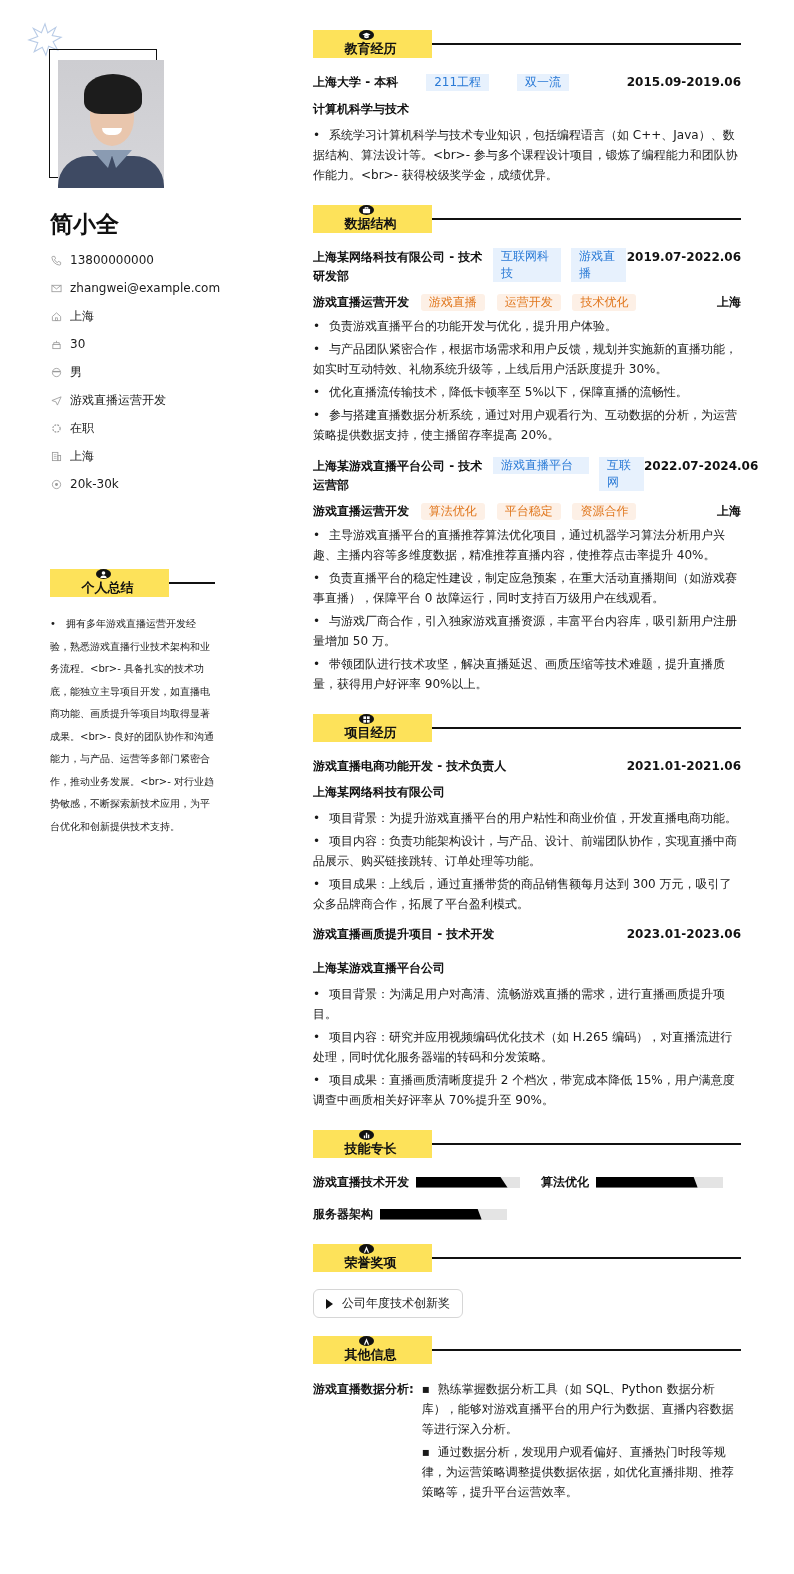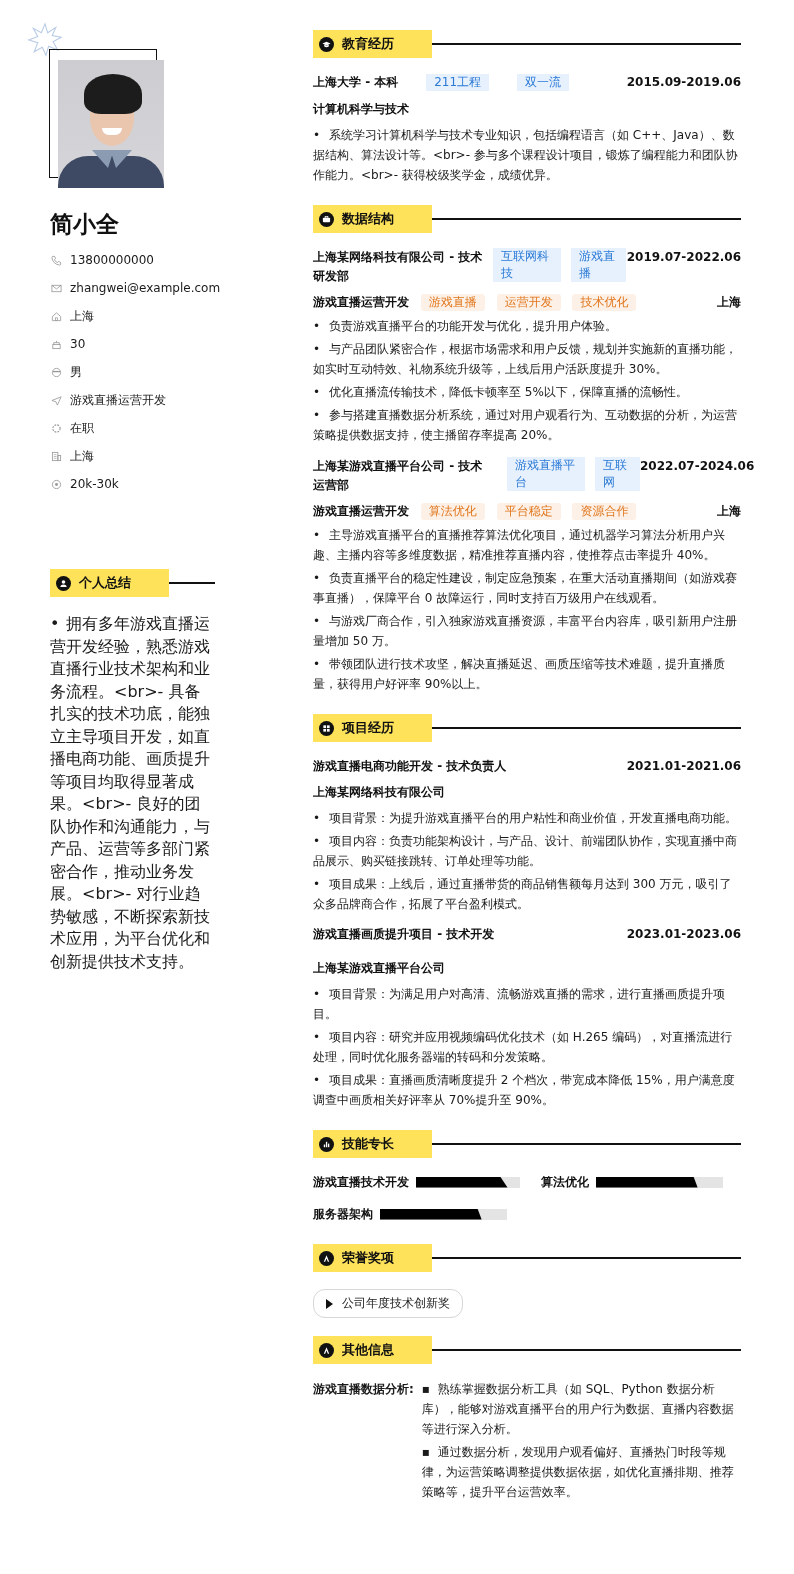--- a/index.html
+++ b/index.html
@@ -19,46 +19,46 @@
     .photo .body { position: absolute; left: 0; top: 96px; width: 106px; height: 40px; background: #3e4a63; border-radius: 30px 30px 0 0; }
     .photo .collar { position: absolute; left: 34px; top: 90px; width: 40px; height: 18px; background: #8a9bb2; clip-path: polygon(0 0, 40% 100%, 50% 30%, 60% 100%, 100% 0); }
 
     .name { position: absolute; left: 50px; top: 209px; font-size: 23px; font-weight: bold; color: #111; }
     .info { position: absolute; left: 50px; top: 246px; }
     .info-row { display: flex; align-items: center; height: 28px; font-size: 12px; color: #1a1a1a; }
     .info-row .ico { width: 12px; height: 12px; margin-right: 8px; color: #999; display: inline-flex; align-items: center; justify-content: center; }
     .info-row .ico svg { width: 11px; height: 11px; }
 
     .sec-head { display: flex; align-items: center; position: relative; }
-    .sec-badge { background: #fde25a; height: 28px; display: flex; align-items: center; padding: 0 10px 0 6px; width: 119px; }
+    .sec-badge { background: #fde25a; height: 28px; display: flex; align-items: center; padding: 0 10px 0 6px; width: 119px; flex-direction: column; }
     .sec-icon { width: 15px; height: 15px; border-radius: 50%; background: #111; margin-right: 8px; display: flex; align-items: center; justify-content: center; }
     .sec-icon svg { width: 9px; height: 9px; }
     .sec-title { font-size: 13px; font-weight: bold; color: #111; }
     .sec-line { flex: 1; height: 1.5px; background: #111; }
 
     .left-summary { position: absolute; left: 50px; top: 569px; width: 165px; }
     .left-summary .sec-badge { width: 119px; }
-    .summary-text { margin-top: 16px; font-size: 16px; line-height: 22.5px; color: #1a1a1a; width: 165px; }
+    .summary-text { margin-top: 16px; font-size: 10px; line-height: 22.5px; color: #1a1a1a; width: 165px; }
     .bullet { display: inline-block; width: 16px; }
 
     .entry-head { display: flex; align-items: flex-start; justify-content: space-between; }
     .entry-title { font-weight: bold; font-size: 12px; line-height: 19px; color: #111; }
     .date { font-weight: bold; font-size: 12px; line-height: 19px; color: #111; white-space: nowrap; }
     .tag-blue { background: #e7f1fd; color: #2a7ad6; font-size: 12px; padding: 0 8px; line-height: 17px; display: inline-block; margin-left: 24px; }
     .tag-orange { background: #fdf0e6; color: #e0761c; font-size: 12px; padding: 0 8px; line-height: 17px; display: inline-block; margin-left: 8px; border-radius: 3px; }
     .sub { font-weight: bold; font-size: 12px; color: #111; line-height: 19px; }
     .list { margin-top: 4px; }
     .li { font-size: 12px; line-height: 20px; color: #1a1a1a; margin-bottom: 3px; }
 
     .skill-row { display: flex; align-items: center; height: 20px; }
     .skill-label { font-size: 12px; font-weight: bold; color: #111; margin-right: 7px; }
     .skill-bar { height: 11px; background: #e4e4e4; position: relative; }
     .skill-fill { position: absolute; left: 0; top: 0; height: 11px; background: #000; clip-path: polygon(0 0, 100% 0, 100% 100%, calc(100% - 0px) 100%); }
 
-    .award-chip { display: inline-flex; align-items: center; border: 1px solid #d6d6d6; border-radius: 12px; height: 29px; padding: 0 12px 0 12px; font-size: 12px; color: #1a1a1a; }
+    .award-chip { display: inline-flex; align-items: center; border: 1px solid #d6d6d6; border-radius: 6px; height: 29px; padding: 0 12px 0 12px; font-size: 12px; color: #1a1a1a; }
     .award-chip .tri { width: 0; height: 0; border-top: 5px solid transparent; border-bottom: 5px solid transparent; border-left: 7px solid #111; margin-right: 9px; }
 
     .other-row { display: flex; }
     .other-label { font-weight: bold; font-size: 12px; white-space: nowrap; line-height: 20px; }
     .other-list { margin-left: 8px; }
   </style>
 </head>
 <body>
 
 <div class="left">
@@ -240,21 +240,21 @@
         <div class="li"><span class="bullet">•</span><span>与产品团队紧密合作，根据市场需求和用户反馈，规划并实施新的直播功能，如实时互动特效、礼物系统升级等，上线后用户活跃度提升 30%。</span></div>
         <div class="li"><span class="bullet">•</span><span>优化直播流传输技术，降低卡顿率至 5%以下，保障直播的流畅性。</span></div>
         <div class="li"><span class="bullet">•</span><span>参与搭建直播数据分析系统，通过对用户观看行为、互动数据的分析，为运营策略提供数据支持，使主播留存率提高 20%。</span></div>
       </div>
     </div>
 
     <div style="margin-top:12px">
       <div class="entry-head">
         <div style="display:flex; align-items:flex-start;">
           <span class="entry-title" style="width:170px">上海某游戏直播平台公司 - 技术运营部</span>
-          <span class="tag-blue" style="width:78px;margin-left:24px">游戏直播平台</span>
+          <span class="tag-blue" style="width:96px;margin-left:10px">游戏直播平台</span>
           <span class="tag-blue" style="width:45px;margin-left:10px">互联网</span>
         </div>
         <span class="date">2022.07-2024.06</span>
       </div>
       <div class="entry-head" style="margin-top:7px">
         <div>
           <span class="sub">游戏直播运营开发</span>
           <span class="tag-orange">算法优化</span>
           <span class="tag-orange">平台稳定</span>
           <span class="tag-orange">资源合作</span>

